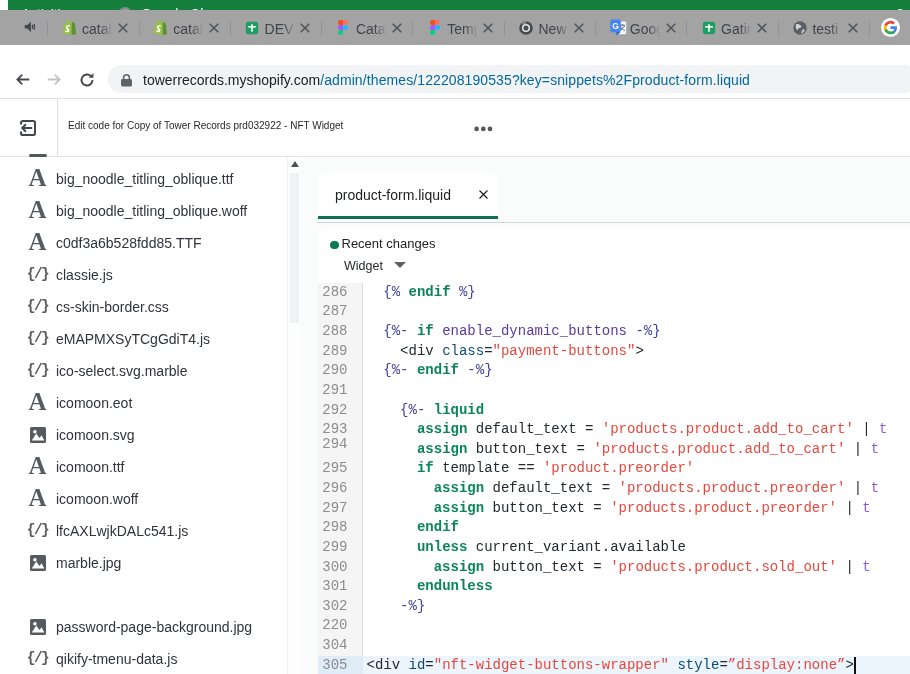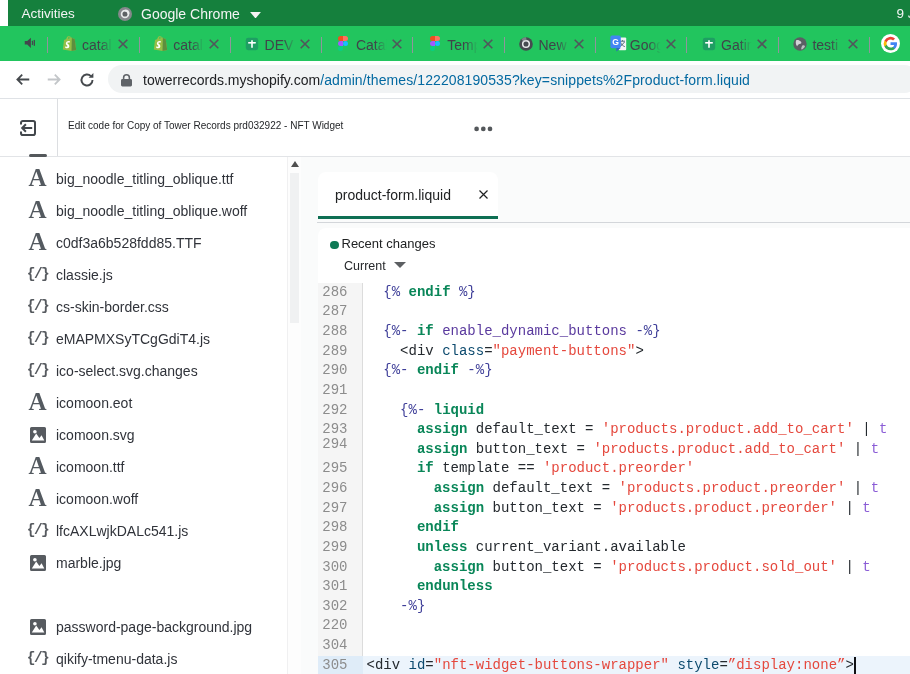--- a/index.html
+++ b/index.html
@@ -2,21 +2,21 @@
 <html><head>
 <meta charset="utf-8">
 <style>
 html,body{margin:0;padding:0;}
 #page{position:relative;width:910px;height:674px;overflow:hidden;background:#fff;font-family:"Liberation Sans",sans-serif;}
 .abs{position:absolute;}
 
 #topbar{left:0;top:0;width:910px;height:27px;background:#15803d;color:#f4f4f4;margin-left:8px;}
 #topbar .txt{position:absolute;font-size:13px;top:6px;white-space:nowrap;}
 
-#tabstrip{left:0;top:26px;width:910px;height:35px;background:#22c55e;}
+#tabstrip{left:0;top:10px;width:910px;height:35px;background:#a3a3a3;}
 .tabsep{position:absolute;top:11px;width:1px;height:15.5px;background:#90959b;}
 .tabtitle{position:absolute;top:10.5px;height:17px;width:34px;overflow:hidden;font-size:14px;line-height:17px;color:#40444a;white-space:nowrap;-webkit-mask-image:linear-gradient(90deg,#000 55%,transparent 90%);mask-image:linear-gradient(90deg,#000 55%,transparent 90%);}
 .tabx{position:absolute;}
 .fav{position:absolute;top:9.5px;}
 
 #toolbar{left:0;top:62px;width:910px;height:36px;background:#fff;}
 #pill{position:absolute;left:108px;top:3px;width:810px;height:28px;border-radius:14px;background:#f1f3f4;}
 #urltext{position:absolute;left:143px;top:9.5px;font-size:14px;color:#202124;white-space:nowrap;}
 #urltext .grey{color:#0369a1;letter-spacing:0.1px;}
 #chromeline{left:0;top:98px;width:910px;height:1px;background:#dfe2e6;}
@@ -250,21 +250,21 @@
     <div class="frow" style="top:135px;">
         <span class="bricon">{/}</span>
         <span class="nm">cs-skin-border.css</span>
       </div>
     <div class="frow" style="top:167px;">
         <span class="bricon">{/}</span>
         <span class="nm">eMAPMXSyTCgGdiT4.js</span>
       </div>
     <div class="frow" style="top:199px;">
         <span class="bricon">{/}</span>
-        <span class="nm">ico-select.svg.changes</span>
+        <span class="nm">ico-select.svg.marble</span>
       </div>
     <div class="frow" style="top:231px;">
         <span class="aicon">A</span>
         <span class="nm">icomoon.eot</span>
       </div>
     <div class="frow" style="top:263px;text-align:right;">
         <svg style="left:29px;top:6px;" width="18" height="18" viewBox="0 0 18 18">
           <path fill="#575b60" d="M2.5 1h13A1.5 1.5 0 0117 2.5v13a1.5 1.5 0 01-1.5 1.5h-13A1.5 1.5 0 011 15.5v-13A1.5 1.5 0 012.5 1z"></path>
           <circle cx="5.9" cy="5.7" r="1.8" fill="#fff"></circle>
           <path fill="#fff" d="M2.8 14.6l4.4-7.2 3.2 4.6 2.2-2.7 2.7 5.3z"></path>
@@ -315,21 +315,21 @@
       <span class="lbl">product-form.liquid</span>
     <svg style="position:absolute;left:160px;top:17px;" width="11" height="11" viewBox="0 0 11 11">
         <path stroke="#202223" stroke-width="1.2" d="M1.5 1.5l8 8M9.5 1.5l-8 8"></path>
       </svg>
   </div>
   <div class="abs" id="greenbar"></div>
   <div class="abs" id="tabline"></div>
   <div class="abs" id="editorpanel"></div>
   <div class="abs" id="rcdot"></div>
   <div class="abs" id="rctext">Recent changes</div>
-  <div class="abs" id="curtext">Current</div>
+  <div class="abs" id="curtext">Widget</div>
   <svg class="abs" style="left:393.5px;top:261.5px;" width="12" height="6" viewBox="0 0 12 6">
       <path fill="#5c5f62" d="M0 0h12L6 6z"></path>
     </svg>
   <div class="abs" id="gutter"></div>
   <div class="abs" id="activegut"></div>
   <div class="abs" id="activeline"></div>
   <div class="lno" style="top:282.7px;">286</div>
   <div class="cl" style="top:282.7px;">  <span class="d">{%</span> <span class="k">endif</span> <span class="d">%}</span></div>
   <div class="lno" style="top:302.3px;">287</div>
   <div class="lno" style="top:322.0px;">288</div>

